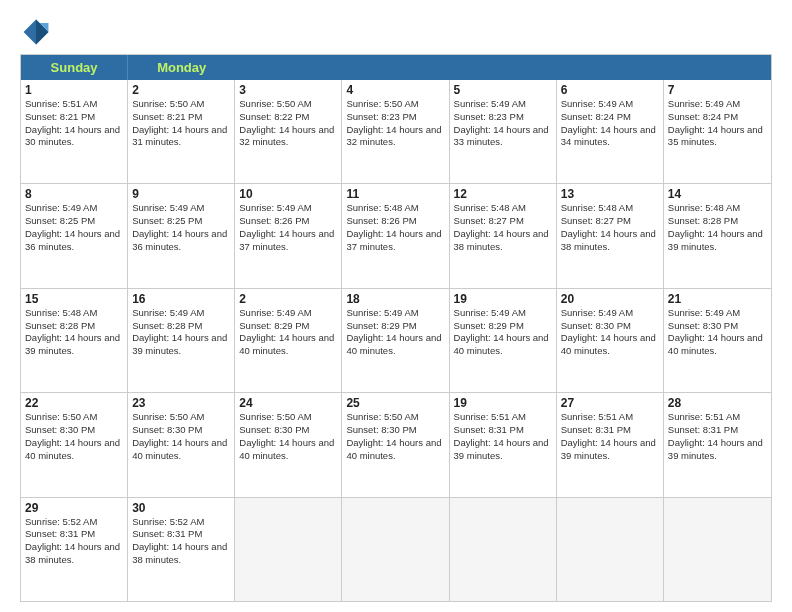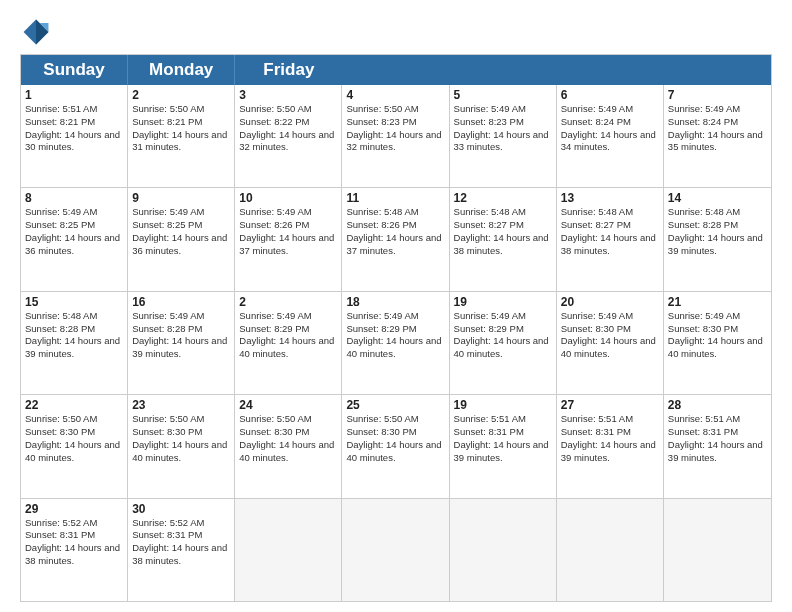--- a/index.html
+++ b/index.html
@@ -59,24 +59,24 @@
       display: flex;
       flex-direction: column;
       border: 1px solid #ccc;
     }
     .cal-header {
       display: grid;
       grid-template-columns: repeat(7, 1fr);
       background: #2e6da4;
     }
     .cal-header-cell {
-      color: #ffffff;
+      color: #bef264;
       text-align: center;
       padding: 5px 18px;
-      font-size: 17px;
+      font-size: 13px;
       font-weight: bold;
       border-right: 1px solid #4a88be;
     }
     .cal-header-cell:last-child { border-right: none; }
     .cal-body {
       flex: 1;
       display: flex;
       flex-direction: column;
     }
     .cal-row {
@@ -128,21 +128,20 @@
     <div class="title-block">
       <h1></h1>
       <h2></h2>
     </div>
   </div>
 
   <div class="calendar">
     <div class="cal-header">
     <div class="cal-header-cell">Sunday</div>
         <div class="cal-header-cell">Monday</div>
-        <div class="cal-header-cell">Friday</div>
       </div>
     <div class="cal-body">
     <div class="cal-row">
           <div class="cal-cell">
             <div class="day-num">1</div>
             <div class="cell-text" style="white-space: pre-line;">Sunrise: 5:51 AM
 Sunset: 8:21 PM
 Daylight: 14 hours and 30 minutes.</div>
           </div>
           <div class="cal-cell">

